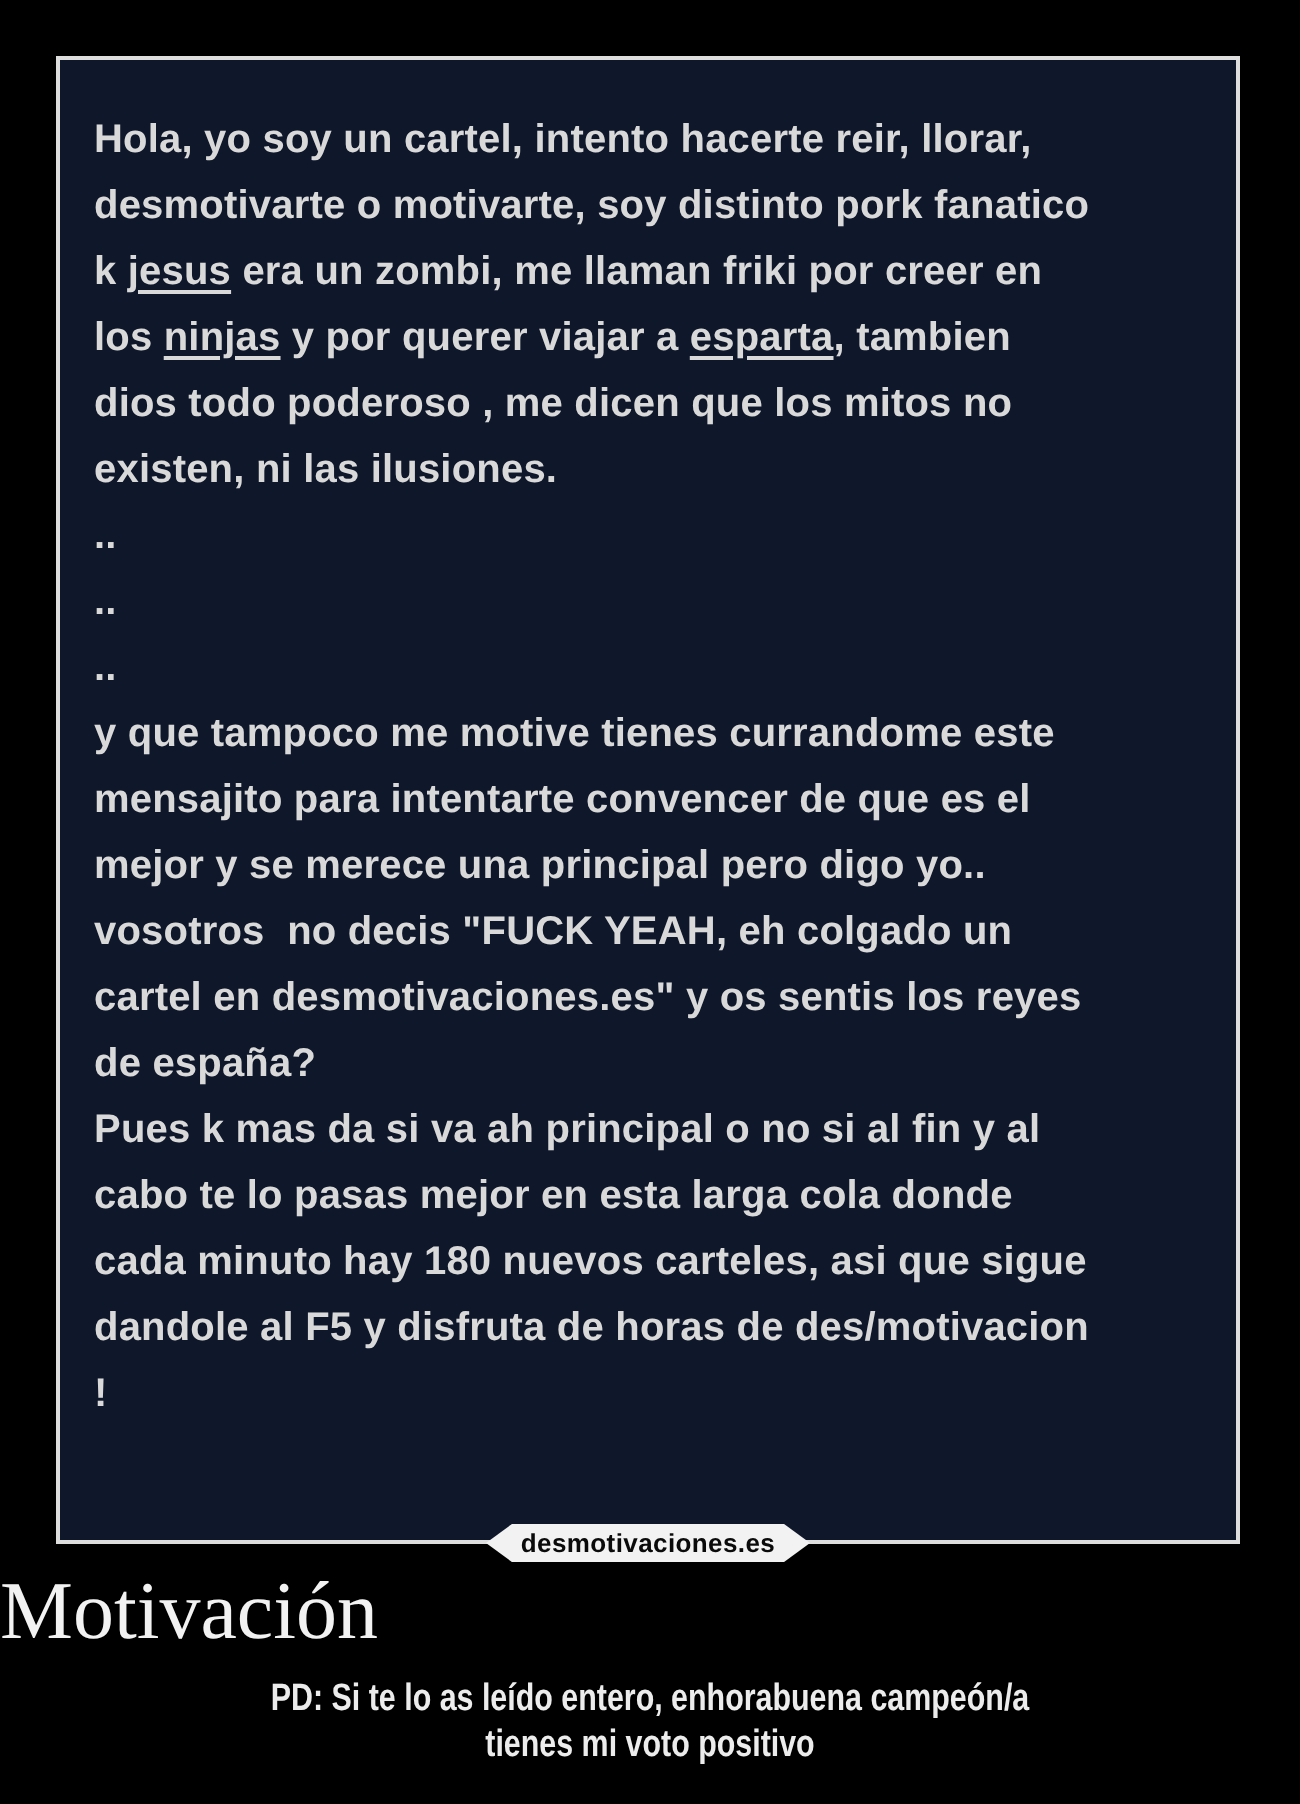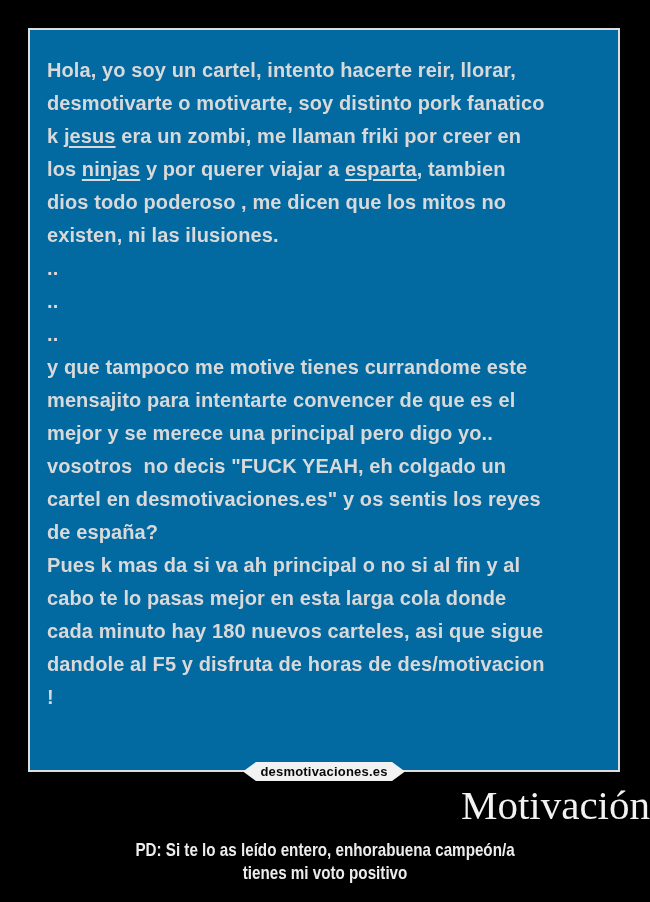--- a/index.html
+++ b/index.html
@@ -10,21 +10,21 @@
     overflow: hidden;
     font-family: "Liberation Sans", sans-serif;
   }
   .stage { position: absolute; left: 0; top: 0; width: 650px; height: 902px; background: #000; }
 
   .frame {
     position: absolute; left: 28px; top: 28px;
     width: 592px; height: 744px;
     box-sizing: border-box;
     border: 2px solid #dedede;
-    background: #0369a1;
+    background: #0f172a;
   }
   .poster-body {
     position: absolute; left: 17px; top: 24px; right: 8px;
     font-family: "Liberation Sans", sans-serif;
     font-weight: bold;
     font-size: 20px;
     line-height: 33px;
     letter-spacing: 0.1px;
     color: #d9d9d9;
   }
@@ -50,21 +50,21 @@
     font-weight: bold;
     font-size: 13px;
     letter-spacing: 0.2px;
     color: #0a0a0a;
     line-height: 19px;
   }
 
   .title {
     position: absolute; top: 782px; left: 0;
     width: 650px;
-    text-align: right;
+    text-align: left;
     font-family: "Liberation Serif", serif;
     font-weight: normal;
     font-size: 41px;
     line-height: 46px;
     color: #f2f2f2;
   }
   .subtitle {
     position: absolute; top: 838px; left: 0;
     width: 650px;
     text-align: center;

